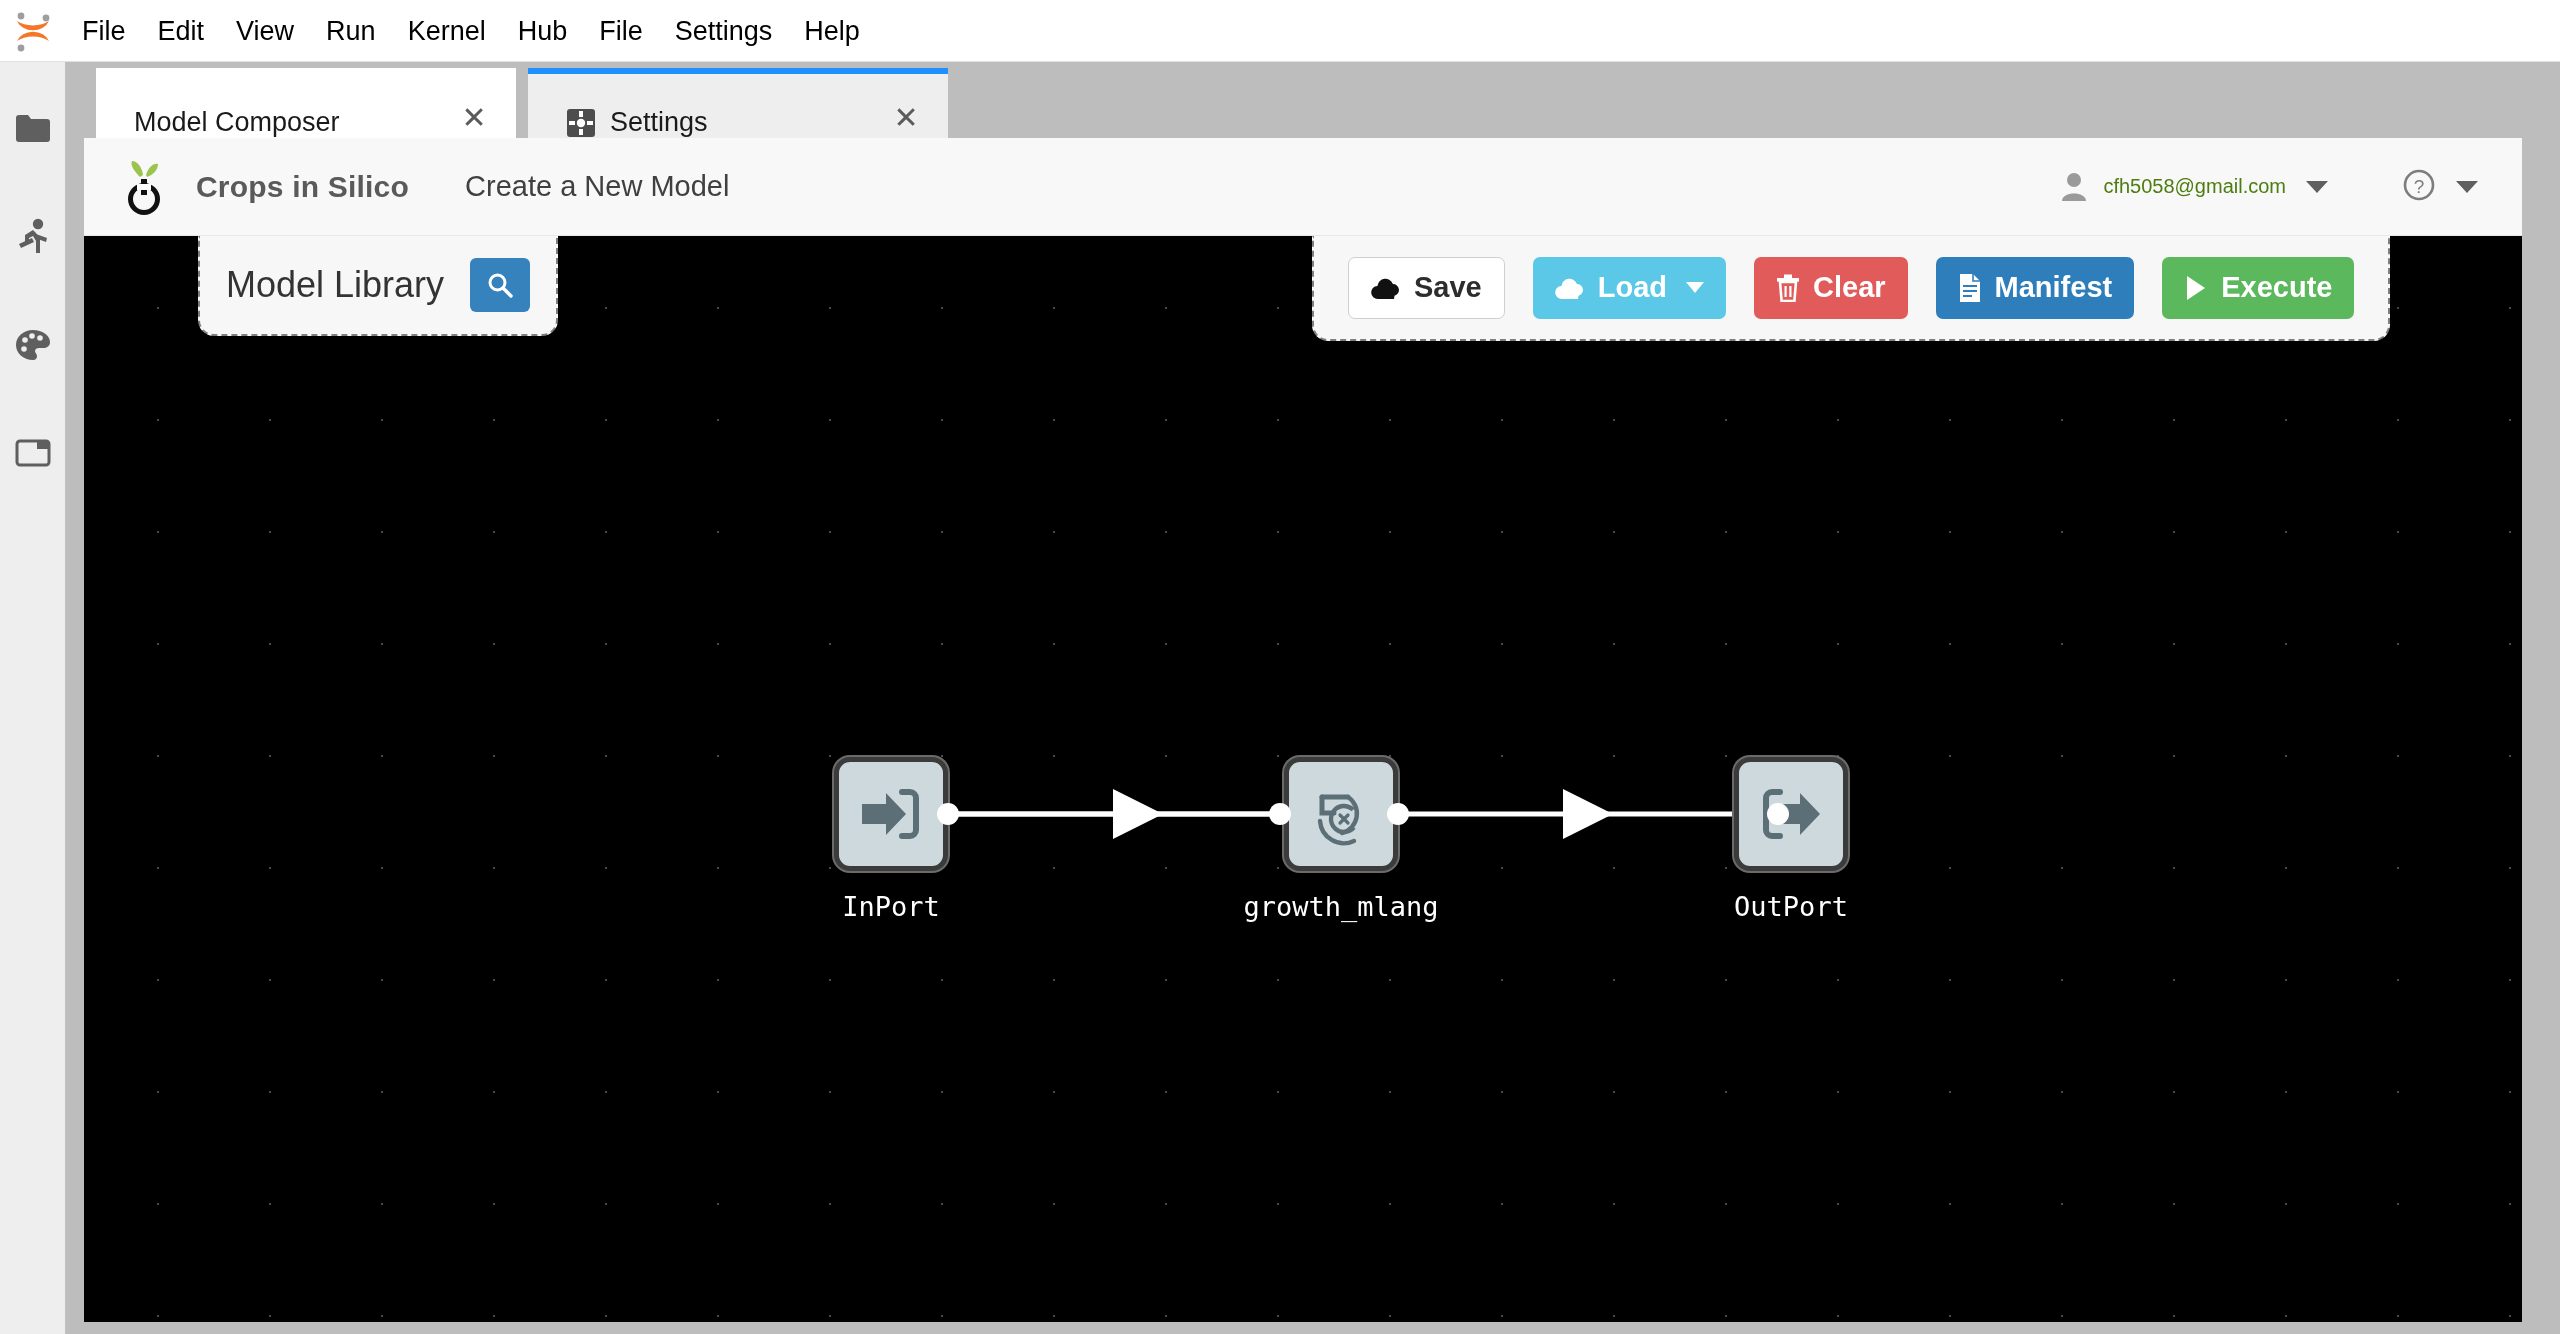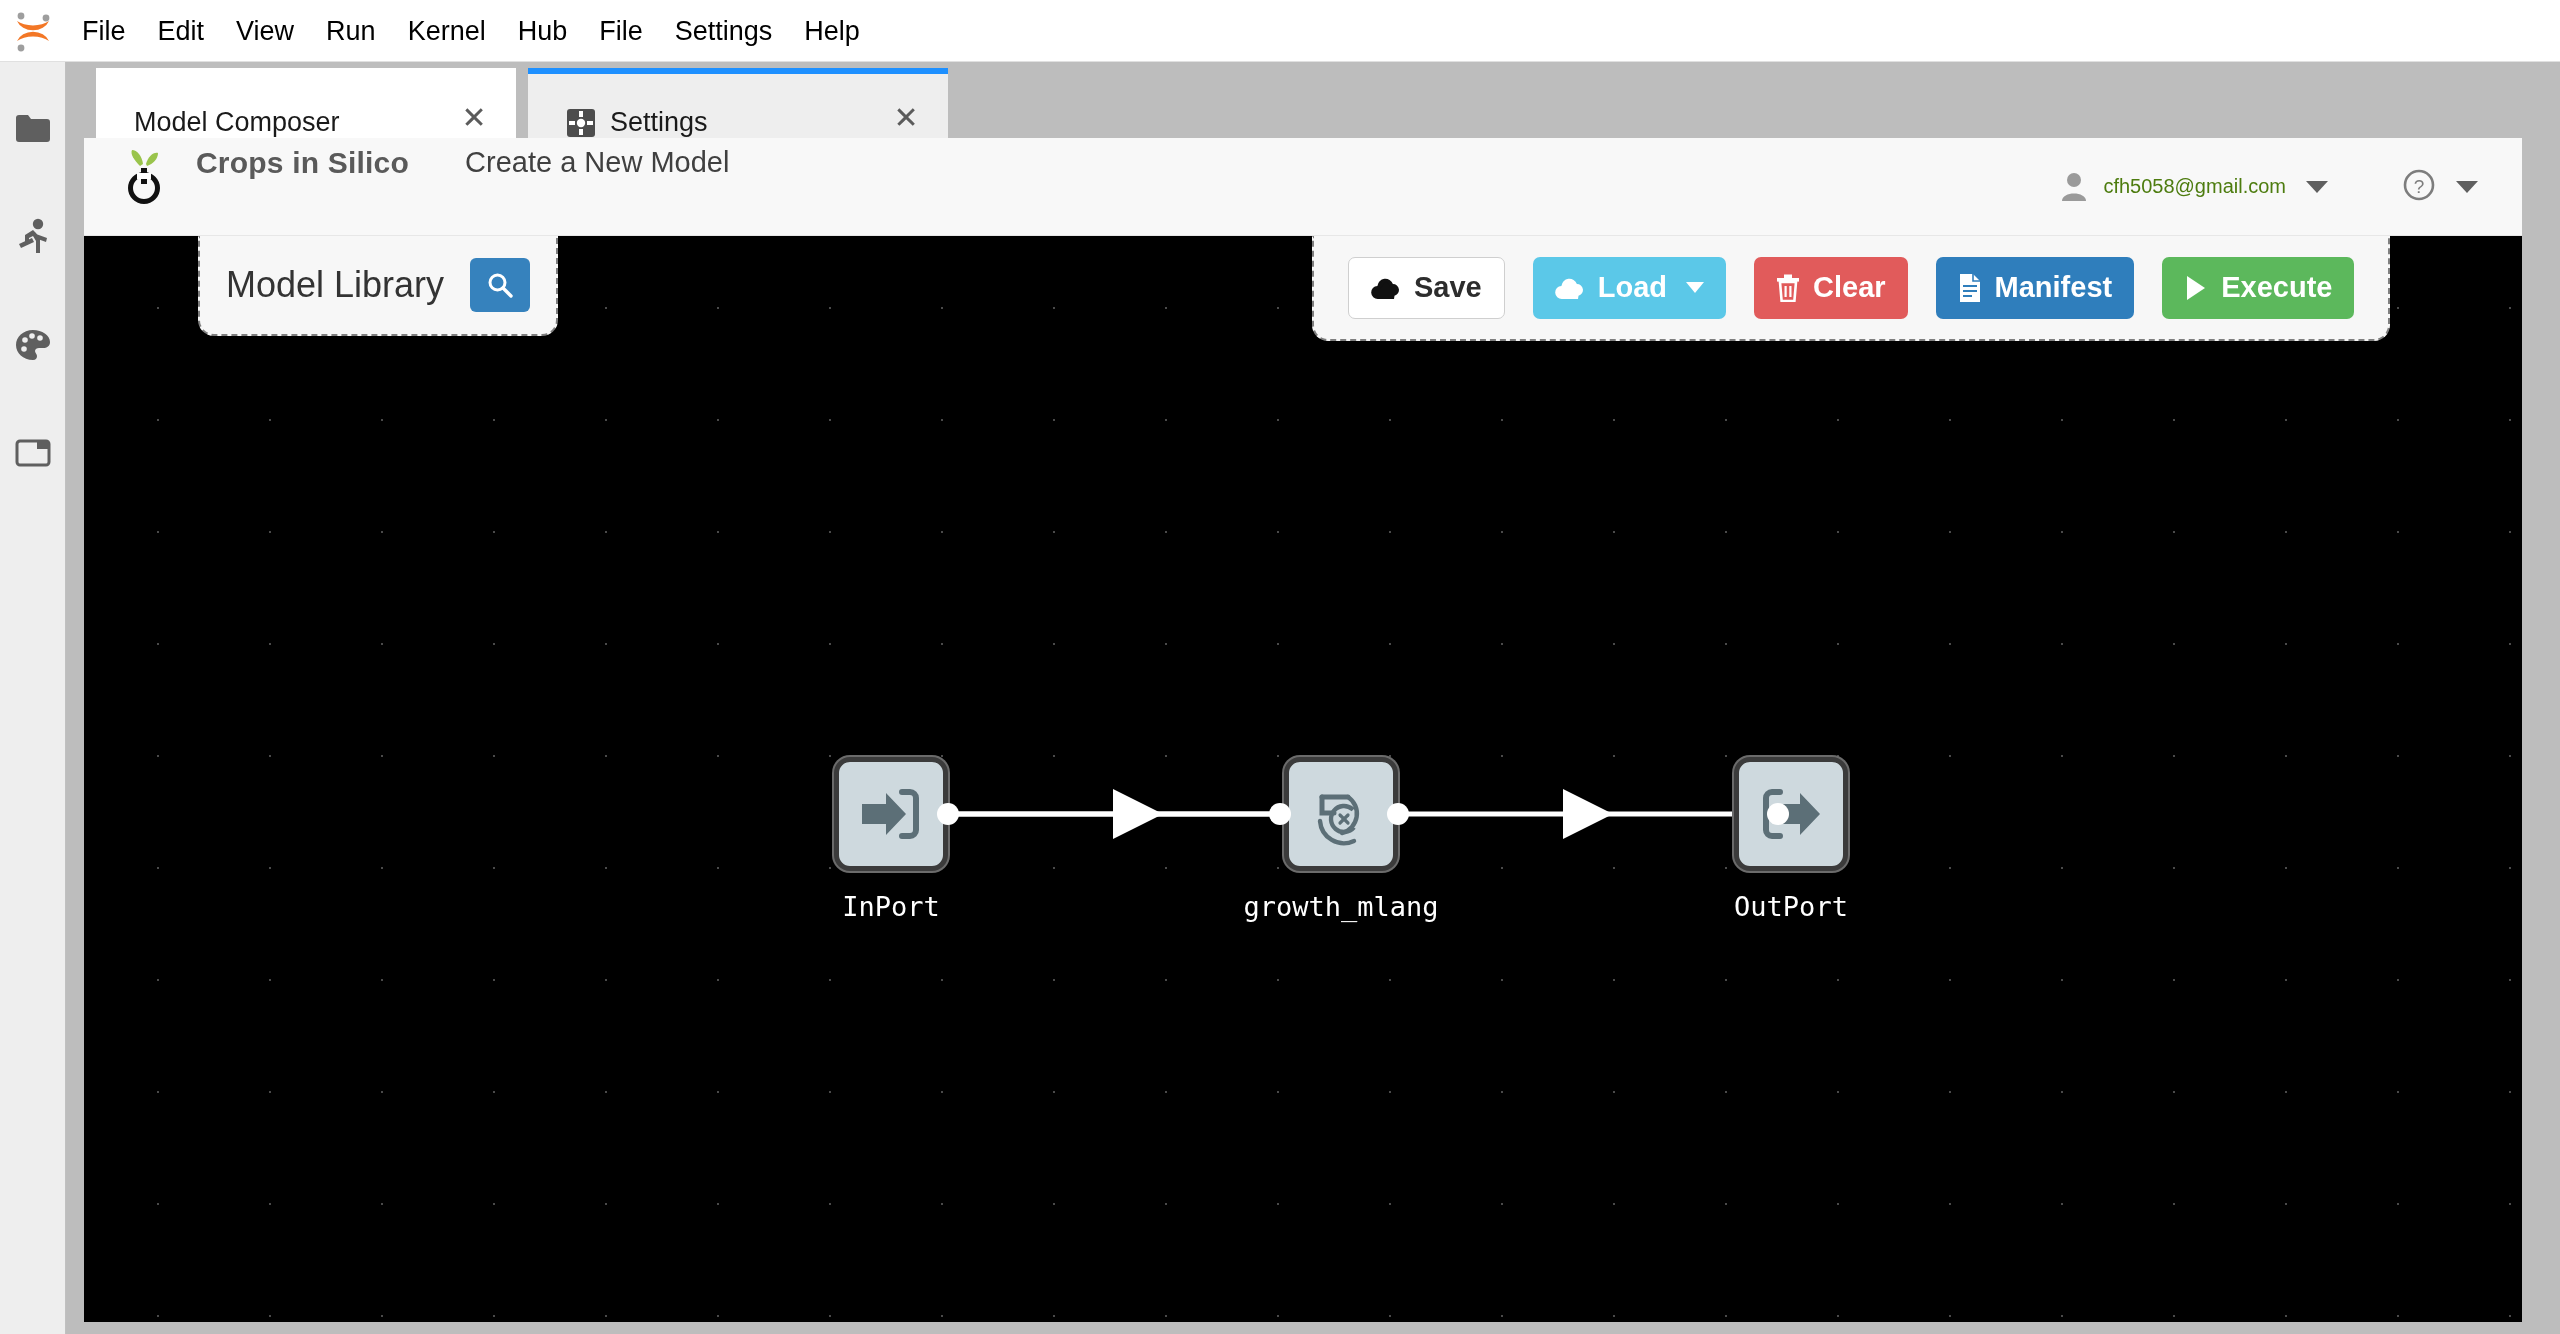--- a/index.html
+++ b/index.html
@@ -85,21 +85,21 @@
     position: absolute; left: 84px; top: 138px;
     width: 2438px; height: 1184px;
     background: #ffffff;
     overflow: hidden;
   }
   .app-header {
     position: relative;
     height: 98px; width: 100%;
     background: #f8f8f8;
     border-bottom: 1px solid #e7e7e7;
-    display: flex; 
+    display: flex; align-items: center;
     padding: 8px 34px;
   }
   .brand-logo { width: 52px; height: 60px; margin-right: 26px; flex: 0 0 auto; }
   .brand-name {
     font-size: 30px; font-weight: bold; color: #5a5a5a;
     letter-spacing: .2px; margin-right: 56px; white-space: nowrap;
   }
   .nav-link {
     font-size: 29px; color: #404040; white-space: nowrap; cursor: pointer;
   }

